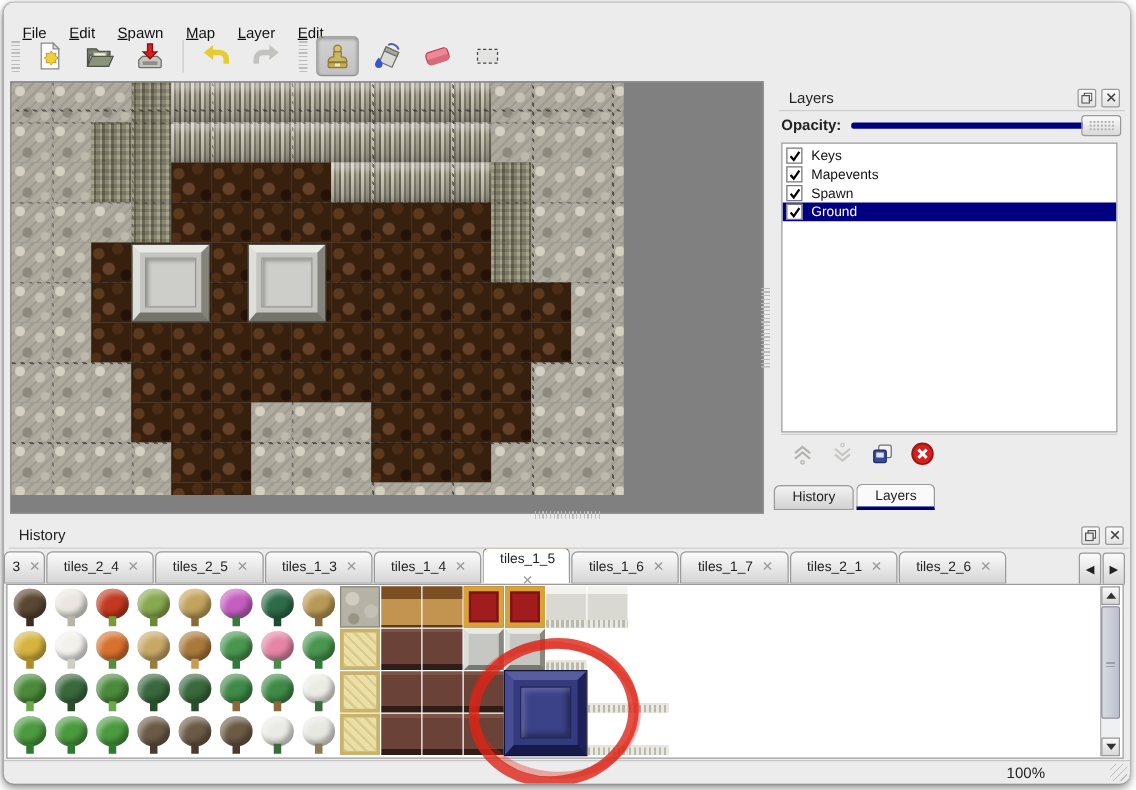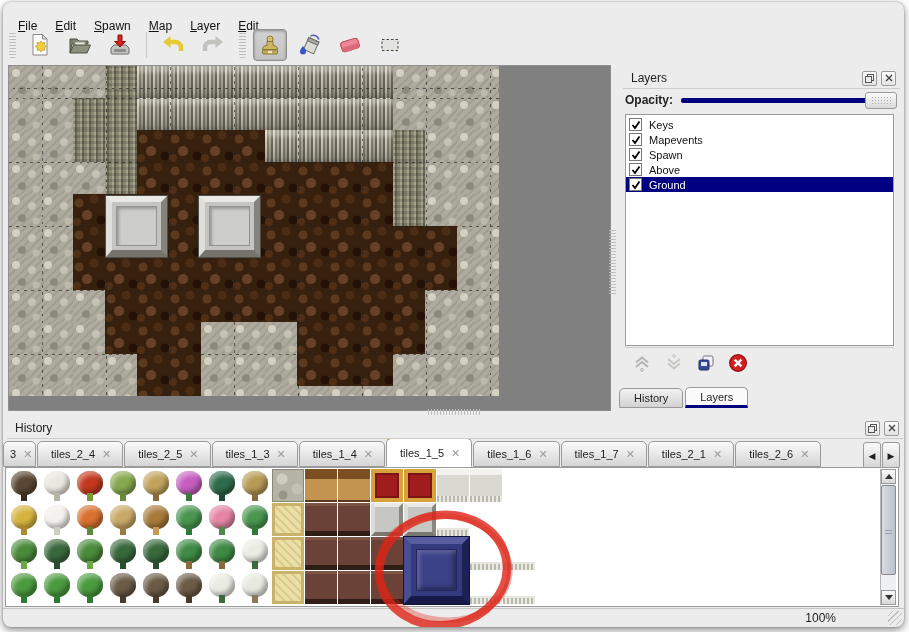--- a/index.html
+++ b/index.html
@@ -92,21 +92,21 @@
   .dtab{font-size:11px;color:#222;padding:3px 14px;border:1px solid #9a9a9a;border-radius:5px 5px 0 0;
     background:linear-gradient(#f2f2f2,#d2d2d2);margin-right:2px;}
   .dtab.active{background:#fafafa;border-bottom:3px solid #00007f;padding-bottom:2px;}
   
   .tilesets-dock{position:absolute;left:0;top:416px;width:901px;height:191px;}
   .ts-tabbar{position:absolute;left:0;top:21px;width:100%;height:28px;display:flex;align-items:flex-end;overflow:hidden;}
   .ts-tab{flex:none;display:flex;align-items:center;gap:7px;font-size:11px;color:#222;
     height:20px;padding:2px 11px 2px 13px;border:1px solid #9a9a9a;border-radius:5px 5px 0 0;
     background:linear-gradient(#fbfbfb,#d5d5d5);margin-right:1px;}
   .ts-tab.first{width:14px;overflow:hidden;padding-left:6px;}
-  .ts-tab.active{background:#fff;border-top:1px solid #a16207;height:23px;border-bottom:1px solid #fff;}
+  .ts-tab.active{background:#fff;border-top:1px solid #a16207;height:23px;border-bottom:1px solid #fff;flex-direction:column;}
   .tab-x{color:#9a9a9a;font-size:11px;font-weight:bold;line-height:10px;}
   .tab-arrows{position:absolute;right:4px;top:24px;display:flex;gap:1px;}
   .tab-arrow{width:16px;height:25px;border:1px solid #9a9a9a;border-radius:3px;
     background:linear-gradient(#fbfbfb,#d5d5d5);display:flex;align-items:center;justify-content:center;
     font-size:9px;color:#222;}
   .ts-content{position:absolute;left:2px;top:49px;width:894px;height:140px;background:#fff;
     border:1px solid #9a9a9a;box-sizing:border-box;overflow:hidden;}
   .ts-grid{position:absolute;left:2px;top:1px;display:grid;grid-template-columns:repeat(16,32px);gap:1px;}
   .cell{width:32px;height:33px;position:relative;background:#fff;}
   .plant::before{content:"";position:absolute;left:3px;top:2px;width:26px;height:24px;border-radius:48%;
@@ -495,28 +495,20 @@
           </div>
           <span>Mapevents</span>
         </div>
         <div class="layer-row">
           <div class="cbx">
             <svg width="10" height="10" viewBox="0 0 10 10">
               <path d="M1.5 5l2.5 3 4.5-6.5" fill="none" stroke="#000" stroke-width="1.8"></path>
             </svg>
           </div>
           <span>Spawn</span>
-        </div>
-        <div class="layer-row">
-          <div class="cbx">
-            <svg width="10" height="10" viewBox="0 0 10 10">
-              <path d="M1.5 5l2.5 3 4.5-6.5" fill="none" stroke="#000" stroke-width="1.8"></path>
-            </svg>
-          </div>
-          <span>Above</span>
         </div>
         <div class="layer-row selected">
           <div class="cbx">
             <svg width="10" height="10" viewBox="0 0 10 10">
               <path d="M1.5 5l2.5 3 4.5-6.5" fill="none" stroke="#000" stroke-width="1.8"></path>
             </svg>
           </div>
           <span>Ground</span>
         </div>
       </div>

